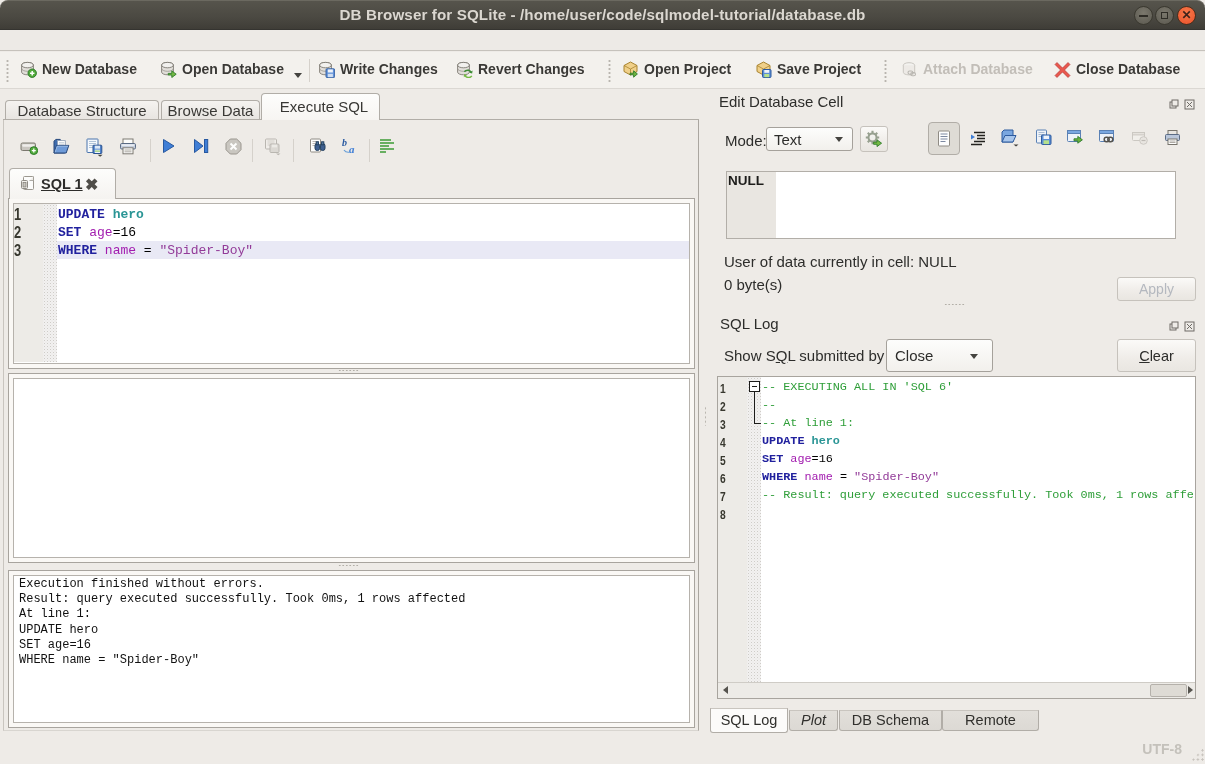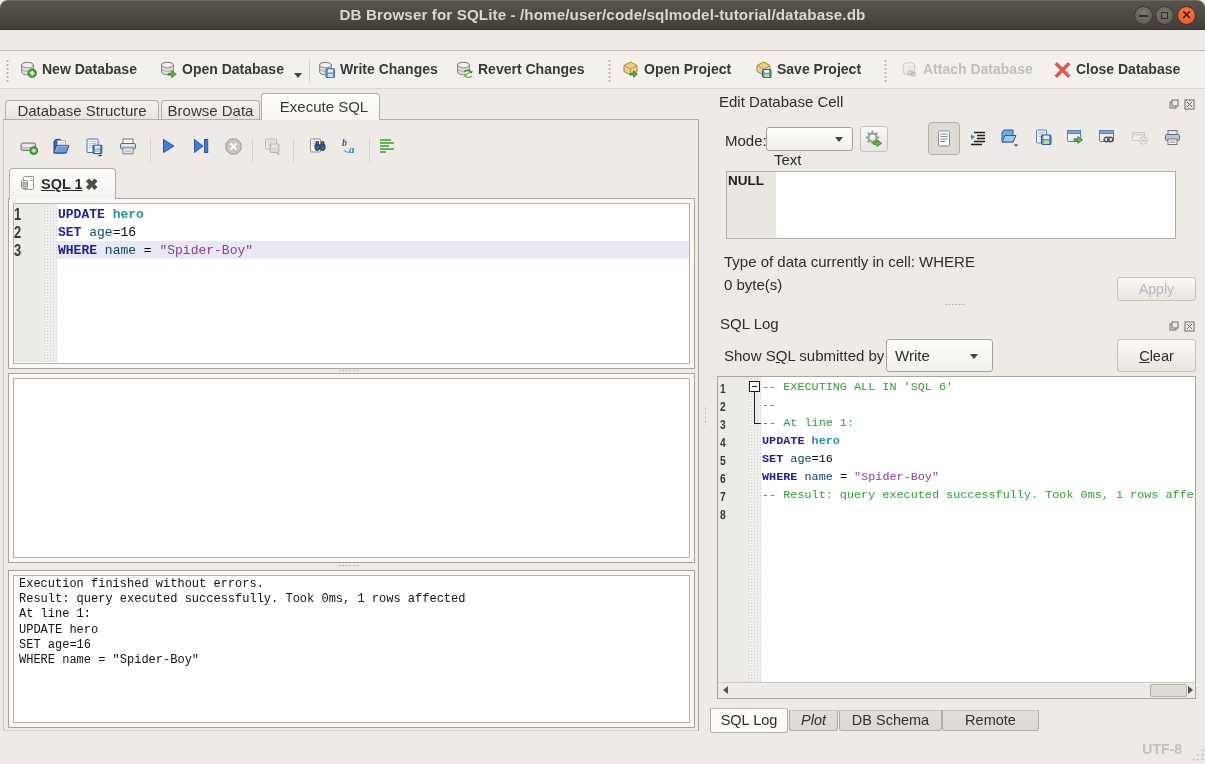--- a/index.html
+++ b/index.html
@@ -47,21 +47,21 @@
 
 #gutter1 { left:14px; top:204px; width:29px; height:158px; background:#edebe7; }
 #check1  { left:43px; top:204px; width:14px; height:158px; }
 .checker { background-color:#ffffff;
   background-image:radial-gradient(circle,#cfccc8 0.8px,transparent 1.05px),
                    radial-gradient(circle,#cfccc8 0.8px,transparent 1.05px);
   background-size:3px 3px; background-position:0 0,1.5px 1.5px; }
 .lnum { position:absolute; font-weight:bold; color:#38382f; font-family:"Liberation Sans",sans-serif; transform:scaleX(0.76); transform-origin:0 0; }
 .kw { color:#21219e; font-weight:bold;margin-top:36px; }
 .tbl { color:#2a9595; font-weight:bold; }
-.idf { color:#0c4a6e; }
+.idf { color:#a21caf; }
 .str { color:#923a98; }
 .cmt { color:#2e9e38; }
 
 .hdots { position:absolute; width:21px; height:3px;
   background-image:radial-gradient(circle, #b2aea7 0.8px, transparent 1px); background-size:3.5px 3px; }
 .vdots { position:absolute; width:3px; height:38px;
   background-image:radial-gradient(circle, #b2aea7 0.8px, transparent 1px); background-size:3px 4.5px; }
 
 .dockhead { position:absolute; font-size:15px; color:#2d2d2b;margin-left:6px; }
 .pushbtn { position:absolute; border:1px solid #c6c2bc; border-radius:3px;
@@ -305,21 +305,21 @@
 <div class="dockhead" style="left:713px; top:93px;">Edit Database Cell</div>
 <div class="abs" style="left:1169px; top:96px;"><svg width="26" height="11" viewBox="0 0 26 11">
       <rect x="1" y="3" width="6" height="6" fill="none" stroke="#6e6b66"></rect>
       <rect x="3" y="1" width="6" height="6" fill="#eeebe7" stroke="#6e6b66"></rect>
       <rect x="16" y="1" width="9" height="9" fill="none" stroke="#6e6b66"></rect>
       <path d="M18 3 l5 5 M23 3 l-5 5" stroke="#6e6b66"></path>
     </svg></div>
 
 <div class="dockhead" style="left:719px; top:132px;">Mode:</div>
 <div class="combo" style="left:766px; top:127px; width:87px; height:24px;">
-    <span style="position:absolute; left:7px; top:3px;margin-top:20px;">Text</span>
+    <span style="position:absolute; left:7px; top:3px;">Text</span>
     <span class="arr"></span>
   </div>
 <div class="pushbtn" style="left:860px; top:126px; width:28px; height:26px;">
   <svg width="18" height="18" viewBox="0 0 18 18">
       <g stroke="#97a08f" stroke-width="2" fill="none">
         <circle cx="7.5" cy="7.5" r="4"></circle>
       </g>
       <g stroke="#97a08f" stroke-width="2.1">
         <path d="M7.5 0.8v2.4M7.5 11.8v2.4M0.8 7.5h2.4M11.8 7.5h2.4M2.76 2.76l1.7 1.7M10.54 10.54l1.7 1.7M12.24 2.76l-1.7 1.7M2.76 12.24l1.7-1.7"></path>
       </g>
@@ -371,37 +371,37 @@
         <rect x="1.5" y="5.5" width="14" height="6" rx="1" fill="#b9c6da" stroke="#5a6b84"></rect>
         <rect x="4" y="10" width="9" height="5.5" fill="#fdfdfc" stroke="#77746d"></rect>
         <path d="M5.5 12h6M5.5 13.5h6" stroke="#9a968f" stroke-width="0.8"></path>
       </svg></div>
 </div>
 
 <div class="abs" style="left:726px; top:171px; width:450px; height:68px; border:1px solid #b2aea8; background:#fff;"></div>
 <div class="abs" style="left:727px; top:172px; width:49px; height:66px; background:#e9e6e1;"></div>
 <div class="abs" style="left:728px; top:173px; font-size:13.5px; font-weight:bold; color:#1c1c1a;">NULL</div>
 
-<div class="dockhead" style="left:718px; top:253px;">Type of data currently in cell: WHERE</div>
+<div class="dockhead" style="left:718px; top:253px;">User of data currently in cell: NULL</div>
 <div class="dockhead" style="left:718px; top:276px;">0 byte(s)</div>
 <div class="pushbtn" style="left:1117px; top:277px; width:79px; height:24px; color:#b4b8bf; font-size:14px;text-align:right;">Apply</div>
 
 <div class="hdots" style="left:944px; top:303px;"></div>
 
 <div class="dockhead" style="left:714px; top:315px;">SQL Log</div>
 <div class="abs" style="left:1169px; top:318px;"><svg width="26" height="11" viewBox="0 0 26 11">
       <rect x="1" y="3" width="6" height="6" fill="none" stroke="#6e6b66"></rect>
       <rect x="3" y="1" width="6" height="6" fill="#eeebe7" stroke="#6e6b66"></rect>
       <rect x="16" y="1" width="9" height="9" fill="none" stroke="#6e6b66"></rect>
       <path d="M18 3 l5 5 M23 3 l-5 5" stroke="#6e6b66"></path>
     </svg></div>
 
 <div class="dockhead" style="left:718px; top:347px;">Show S<u>Q</u>L submitted by</div>
 <div class="combo" style="left:886px; top:339px; width:107px; height:33px;">
-    <span style="position:absolute; left:8px; top:7px;">Write</span>
+    <span style="position:absolute; left:8px; top:7px;">Close</span>
     <span class="arr" style="right:14px;"></span>
   </div>
 <div class="pushbtn" style="left:1117px; top:339px; width:79px; height:33px;">
     <span><u>C</u>lear</span>
   </div>
 
 <div class="frame-in" style="left:717px; top:376px; width:479px; height:323px; border-color:#a8a49e;"></div>
 <div class="abs" style="left:718px; top:377px; width:29px; height:305px; background:#edebe7;"></div>
 <div class="abs checker" style="left:747px; top:377px; width:14px; height:305px;"></div>
 <div class="lnum" style="left:720px; top:380px; font-size:13.5px; line-height:18px;">1<br>2<br>3<br>4<br>5<br>6<br>7<br>8</div>

